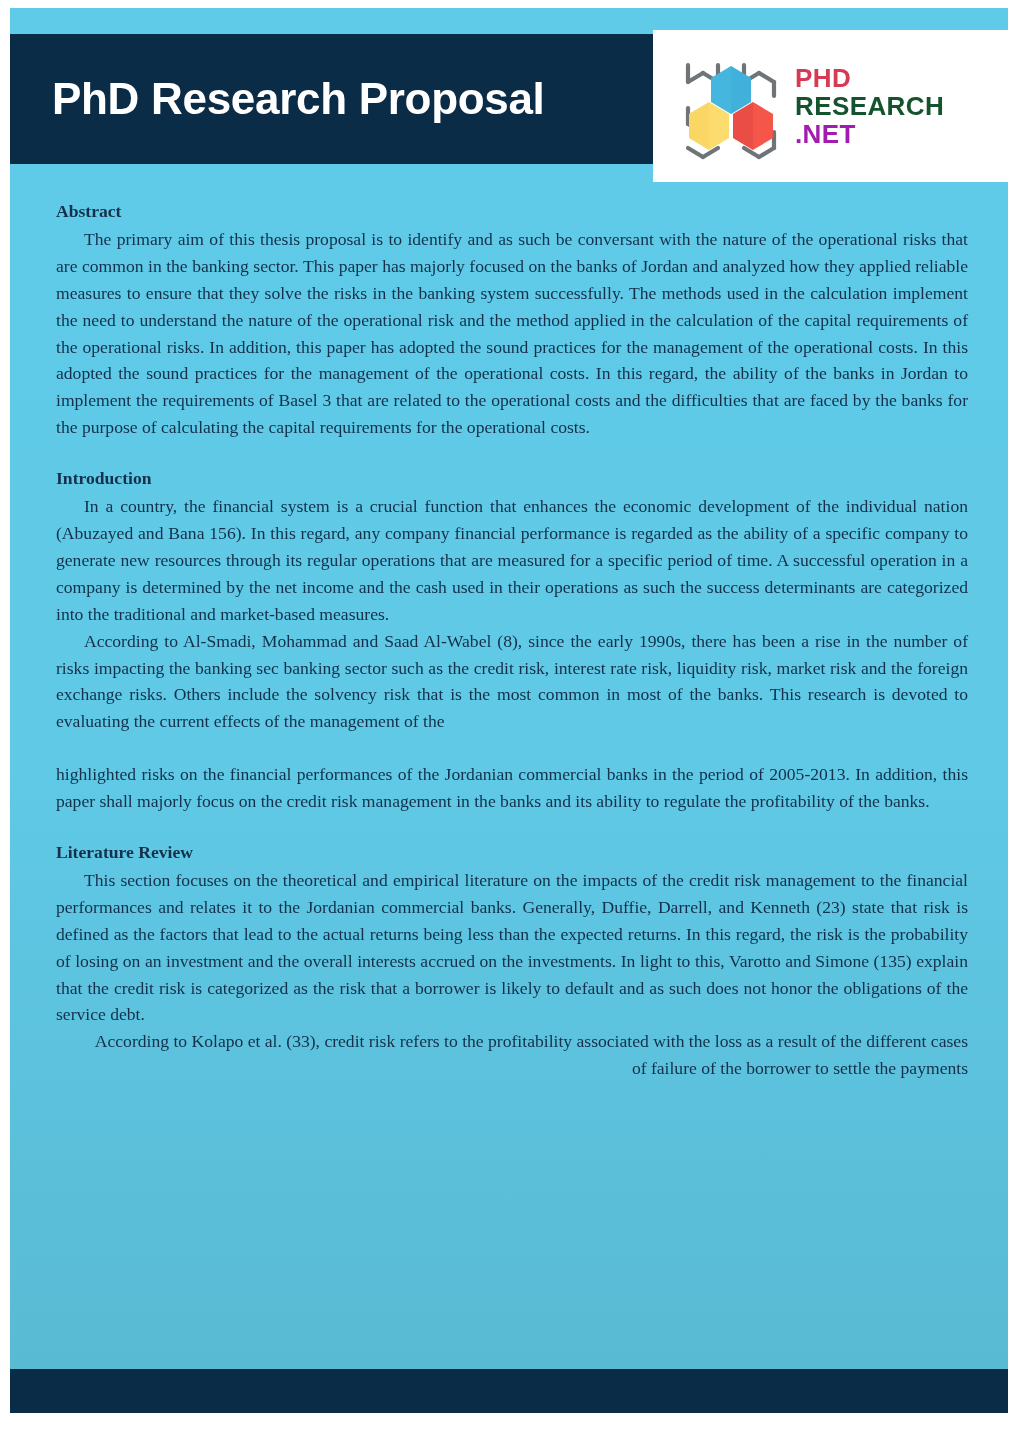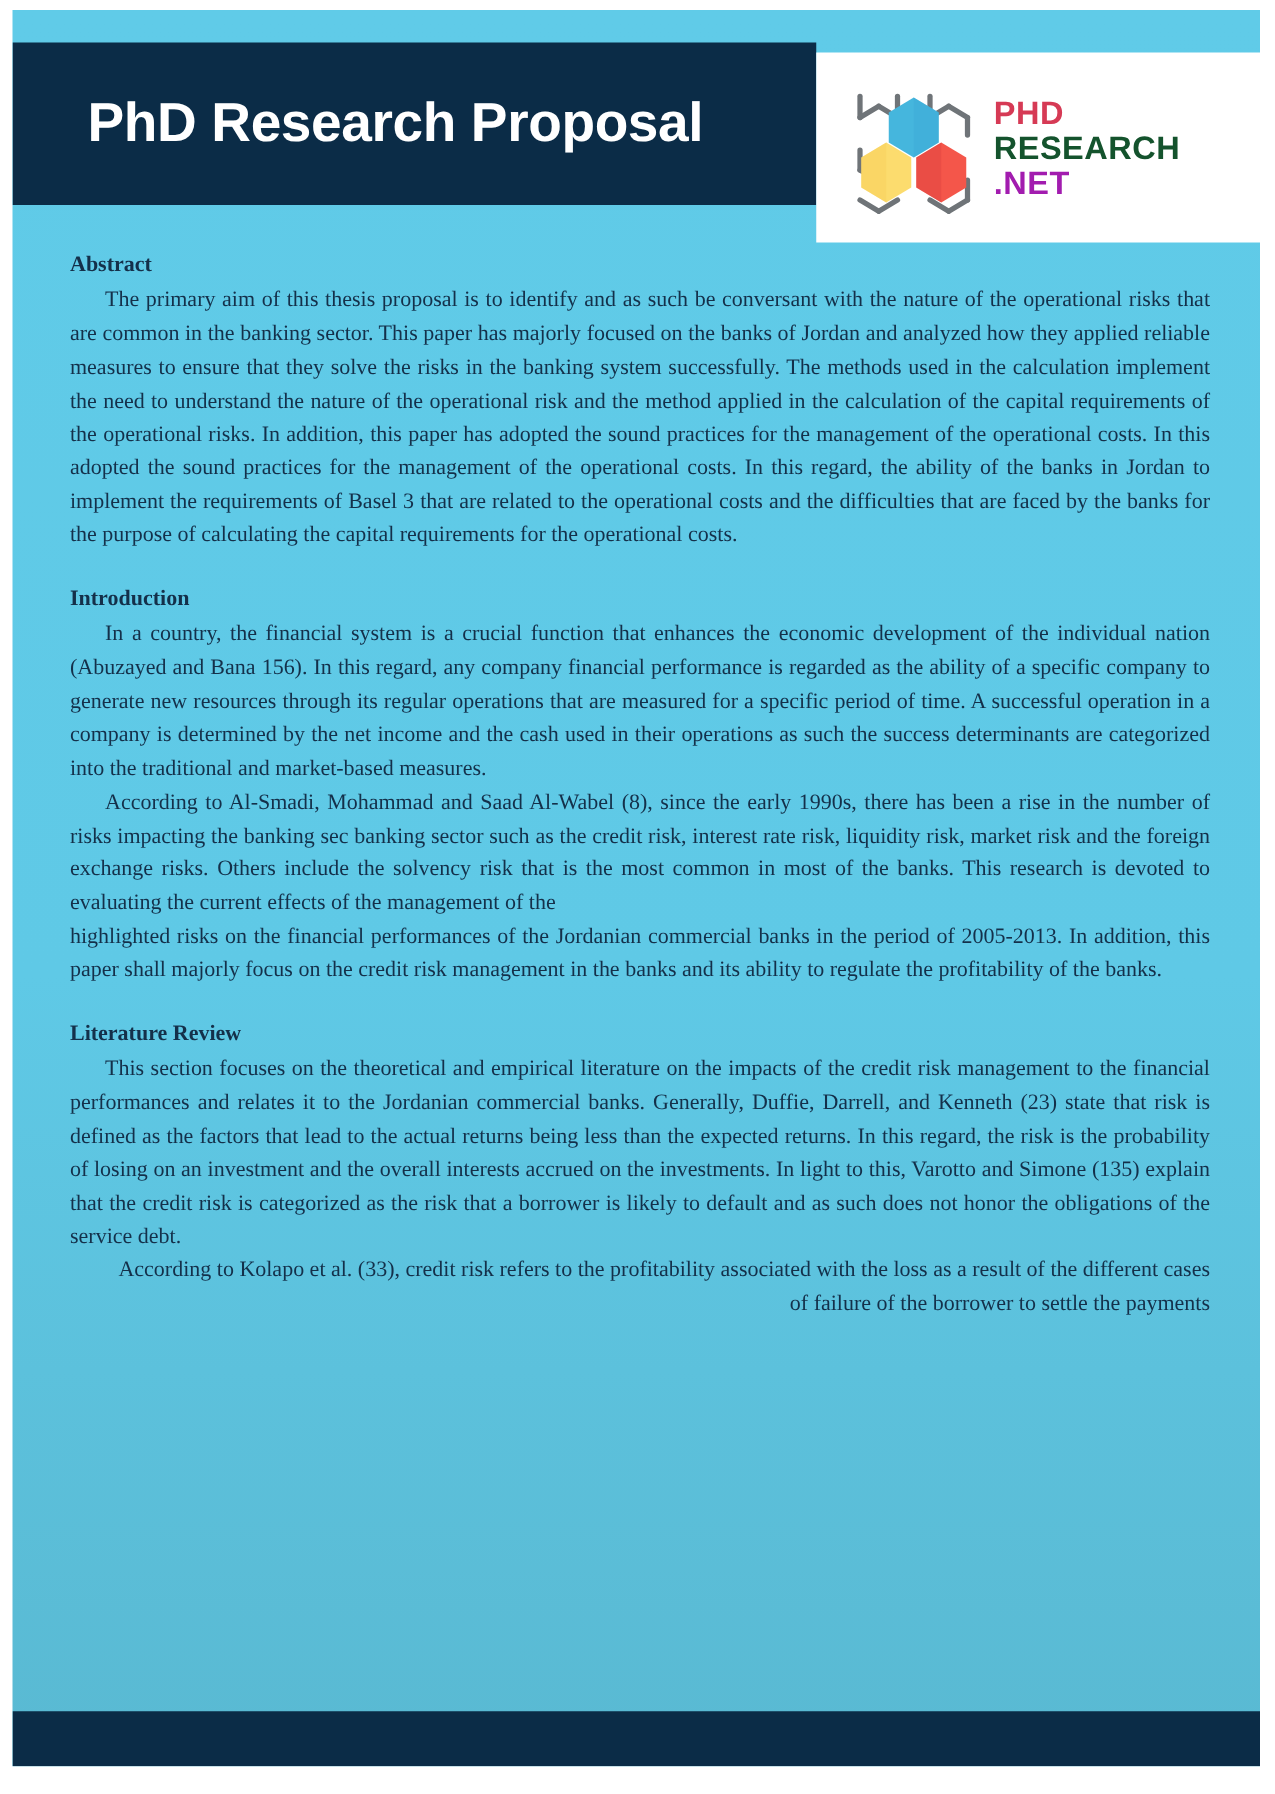--- a/index.html
+++ b/index.html
@@ -33,30 +33,30 @@
     height: 130px;
     background: #0b2c47;
     display: flex;
     align-items: center;
   }
   .header-title {
     color: #ffffff;
     font-size: 44px;
     font-weight: bold;
     letter-spacing: -0.3px;
-    padding-left: 60px;
+    padding-left: 42px;
     line-height: 1.05;
     white-space: nowrap;
   }
 
   
   .logo-card {
     position: absolute;
     left: 643px;
-    top: 34px;
+    top: 22px;
     width: 355px;
     height: 152px;
     background: #ffffff;
     display: flex;
     align-items: center;
     padding-left: 24px;
     box-sizing: border-box;
   }
   .logo-mark {
     width: 108px;
@@ -101,20 +101,21 @@
     color: #14304a;
   }
   p.body-par {
     margin: 0;
     text-align: justify;
     text-justify: inter-word;
     text-indent: 28px;
   }
   p.body-par.noindent {
     text-indent: 0;
+    margin-top: 26px;
   }
   p.body-par.nojustify {
     text-align: right;
   }
   .gap {
     height: 24px;
   }
 
   
   .footer-bar {

